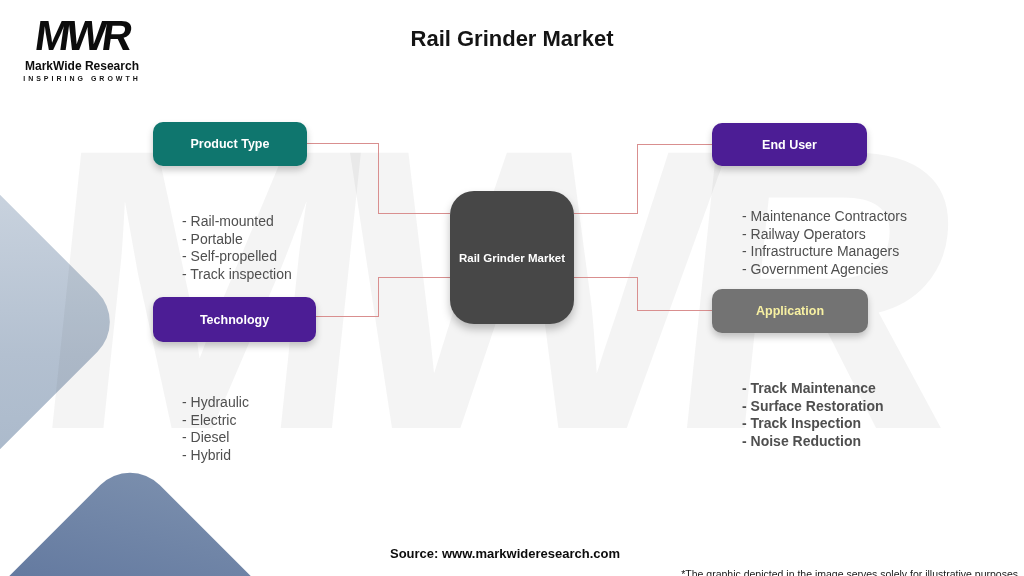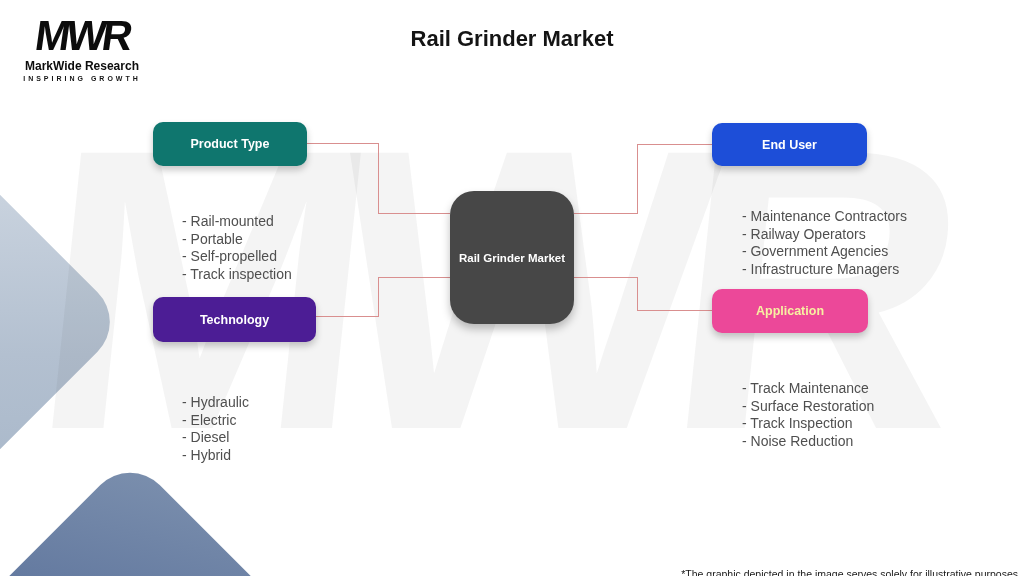--- a/index.html
+++ b/index.html
@@ -108,21 +108,21 @@
     position: absolute;
     font-size: 14px;
     line-height: 17.5px;
     color: #4f4f4f;
     white-space: nowrap;
     margin-top: 36px;
   }
   .list-product-type { left: 182px; top: 177px; }
   .list-end-user     { left: 742px; top: 172px; }
   .list-technology   { left: 182px; top: 358px; }
-  .list-application  { left: 742px; top: 344px; }
+  .list-application  { left: 742px; top: 344px; font-weight: bold; }
 
   .connector { position: absolute; }
 
   .footer-source {
     position: absolute;
     left: 340px; top: 546px;
     width: 330px;
     text-align: center;
     font-size: 13px;
     font-weight: 700;
@@ -171,60 +171,61 @@
     <div class="connector" style="left: 637px; top: 144px; width: 75px; height: 1px; background-color: rgb(217, 143, 143);"></div>
 
     <div class="connector" style="left: 574px; top: 277px; width: 63px; height: 1px; background-color: rgb(217, 143, 143);"></div>
     <div class="connector" style="left: 637px; top: 277px; width: 1px; height: 33px; background-color: rgb(217, 143, 143);"></div>
     <div class="connector" style="left: 637px; top: 310px; width: 75px; height: 1px; background-color: rgb(217, 143, 143);"></div>
 
     <div class="node-box box-product-type" style="background-color: #0f766e;">
       <span style="color: rgb(255, 255, 255);">Product Type</span>
     </div>
 
-    <div class="node-box box-end-user" style="background-color: #1d4ed8;">
+    <div class="node-box box-end-user" style="background-color: #4c1d95;">
       <span style="color: rgb(255, 255, 255);">End User</span>
     </div>
 
     <div class="node-box box-technology" style="background-color: #4c1d95;">
       <span style="color: rgb(255, 255, 255);">Technology</span>
     </div>
 
-    <div class="node-box box-application" style="background-color: #ec4899;">
+    <div class="node-box box-application" style="background-color: #737373;">
       <span style="color: rgb(247, 240, 162);">Application</span>
     </div>
 
     <div class="center-node" style="background-color: rgb(71, 71, 71);">
       <span>Rail Grinder Market</span>
     </div>
 
     <div class="item-list list-product-type">
       <div>- Rail-mounted</div>
       <div>- Portable</div>
       <div>- Self-propelled</div>
       <div>- Track inspection</div>
     </div>
 
     <div class="item-list list-end-user">
       <div>- Maintenance Contractors</div>
       <div>- Railway Operators</div>
+      <div>- Infrastructure Managers</div>
       <div>- Government Agencies</div>
-      <div>- Infrastructure Managers</div>
     </div>
 
     <div class="item-list list-technology">
       <div>- Hydraulic</div>
       <div>- Electric</div>
       <div>- Diesel</div>
       <div>- Hybrid</div>
     </div>
 
     <div class="item-list list-application">
       <div>- Track Maintenance</div>
       <div>- Surface Restoration</div>
       <div>- Track Inspection</div>
       <div>- Noise Reduction</div>
     </div>
 
+    <div class="footer-source">Source: www.markwideresearch.com</div>
     <div class="footer-disclaimer">*The graphic depicted in the image serves solely for illustrative purposes</div>
 
   </div>
 </div>
 
 </body></html>

